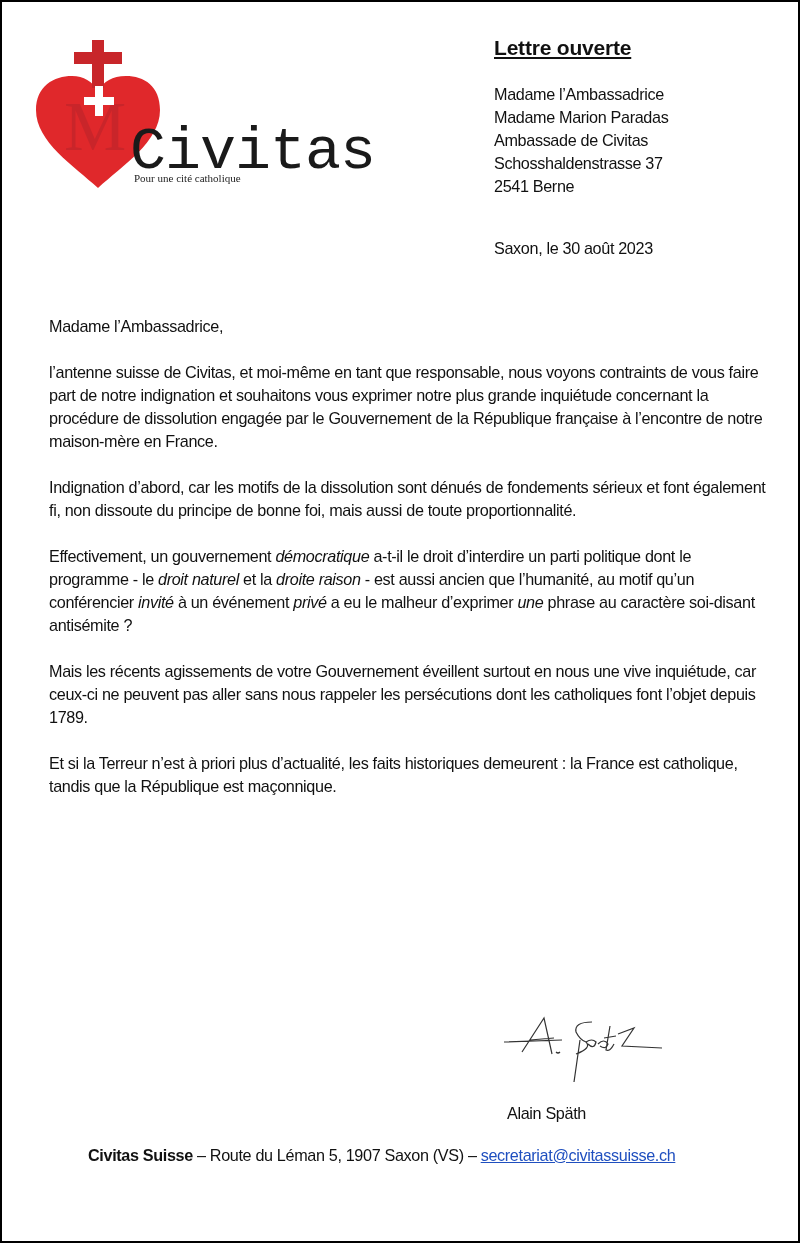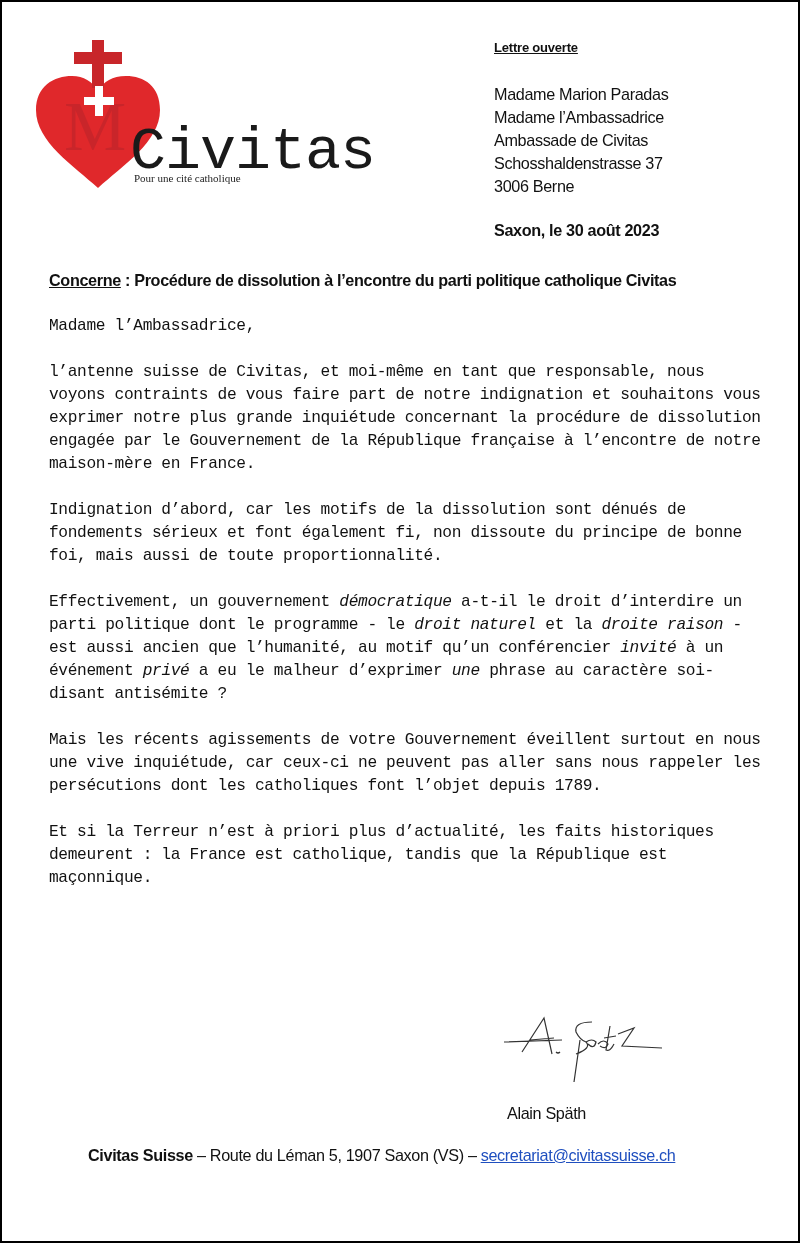--- a/index.html
+++ b/index.html
@@ -18,27 +18,27 @@
   .logo-word {
     position: absolute; left: 96px; top: 84px;
     font-family: Liberation Mono, monospace; font-size: 60px; line-height: 60px;
     color: #1a1a1a; letter-spacing: -1px;
   }
   .logo-tag {
     position: absolute; left: 100px; top: 134px;
     font-family: "Liberation Serif", serif; font-size: 11px; color: #222;
   }
   .address { position: absolute; left: 492px; top: 34px; }
-  .address .title { font-weight: bold; text-decoration: underline; font-size: 13px; margin-bottom: 24px; display:block; letter-spacing: -0.2px; }
+  .address .title { font-weight: bold; text-decoration: underline; font-size: 21px; margin-bottom: 24px; display:block; letter-spacing: -0.2px; }
   .address .line { display: block; }
-  .address .date { display: block; margin-top: 21px; font-weight: bold; }
+  .address .date { display: block; margin-top: 39px; }
   .subject { position: absolute; left: 47px; top: 267px; font-weight: bold; }
   .subject .u { text-decoration: underline; }
   .body { position: absolute; left: 47px; top: 313px; width: 720px; }
-  .body p { margin: 0 0 23px 0; font-family: Liberation Mono, monospace; }
+  .body p { margin: 0 0 23px 0; }
   .sig { position: absolute; left: 500px; top: 1010px; width: 170px; height: 75px; }
   .signame { position: absolute; left: 505px; top: 1100px; }
   .footer { position: absolute; left: 86px; top: 1142px; }
   .footer b { font-weight: bold; text-align: center; }
   .footer a { color: #1f4fbf; text-decoration: underline; margin-top: 46px; }
 </style>
 </head>
 <body>
 
 <div class="page">
@@ -51,31 +51,28 @@
       <text x="30" y="112" font-family="Liberation Serif, serif" font-size="70" fill="#b8232a" opacity="0.55">M</text>
       <rect x="61" y="48" width="8" height="30" fill="#ffffff"></rect>
       <rect x="50" y="59" width="30" height="8" fill="#ffffff"></rect>
     </svg>
     <div class="logo-word">Civitas</div>
     <div class="logo-tag">Pour une cité catholique</div>
   </div>
 
   <div class="address txt">
     <span class="title">Lettre ouverte</span>
+    <span class="line">Madame l’Ambassadrice</span>
     <span class="line">Madame Marion Paradas</span>
-    <span class="line">Madame l’Ambassadrice</span>
     <span class="line">Ambassade de Civitas</span>
     <span class="line">Schosshaldenstrasse 37</span>
-    <span class="line">3006 Berne</span>
+    <span class="line">2541 Berne</span>
     <span class="date">Saxon, le 30 août 2023</span>
   </div>
 
-  <div class="subject txt">
-    <span class="u">Concerne</span><span> : </span><span>Procédure de dissolution à l’encontre du parti politique catholique Civitas</span>
-  </div>
 
   <div class="body txt">
     <p>Madame l’Ambassadrice,</p>
     <p>l’antenne suisse de Civitas, et moi-même en tant que responsable, nous voyons contraints de vous faire part de notre indignation et souhaitons vous exprimer notre plus grande inquiétude concernant la procédure de dissolution engagée par le Gouvernement de la République française à l’encontre de notre maison-mère en France.</p>
     <p>Indignation d’abord, car les motifs de la dissolution sont dénués de fondements sérieux et font également fi, non dissoute du principe de bonne foi, mais aussi de toute proportionnalité.</p>
     <p><span>Effectivement, un gouvernement </span><em>démocratique</em><span> a-t-il le droit d’interdire un parti politique dont le programme - le </span><em>droit naturel</em><span> et la </span><em>droite raison</em><span> - est aussi ancien que l’humanité, au motif qu’un conférencier </span><em>invité</em><span> à un événement </span><em>privé</em><span> a eu le malheur d’exprimer </span><em>une</em><span> phrase au caractère soi-disant antisémite ?</span></p>
     <p>Mais les récents agissements de votre Gouvernement éveillent surtout en nous une vive inquiétude, car ceux-ci ne peuvent pas aller sans nous rappeler les persécutions dont les catholiques font l’objet depuis 1789.</p>
     <p>Et si la Terreur n’est à priori plus d’actualité, les faits historiques demeurent : la France est catholique, tandis que la République est maçonnique.</p>
   </div>
 

